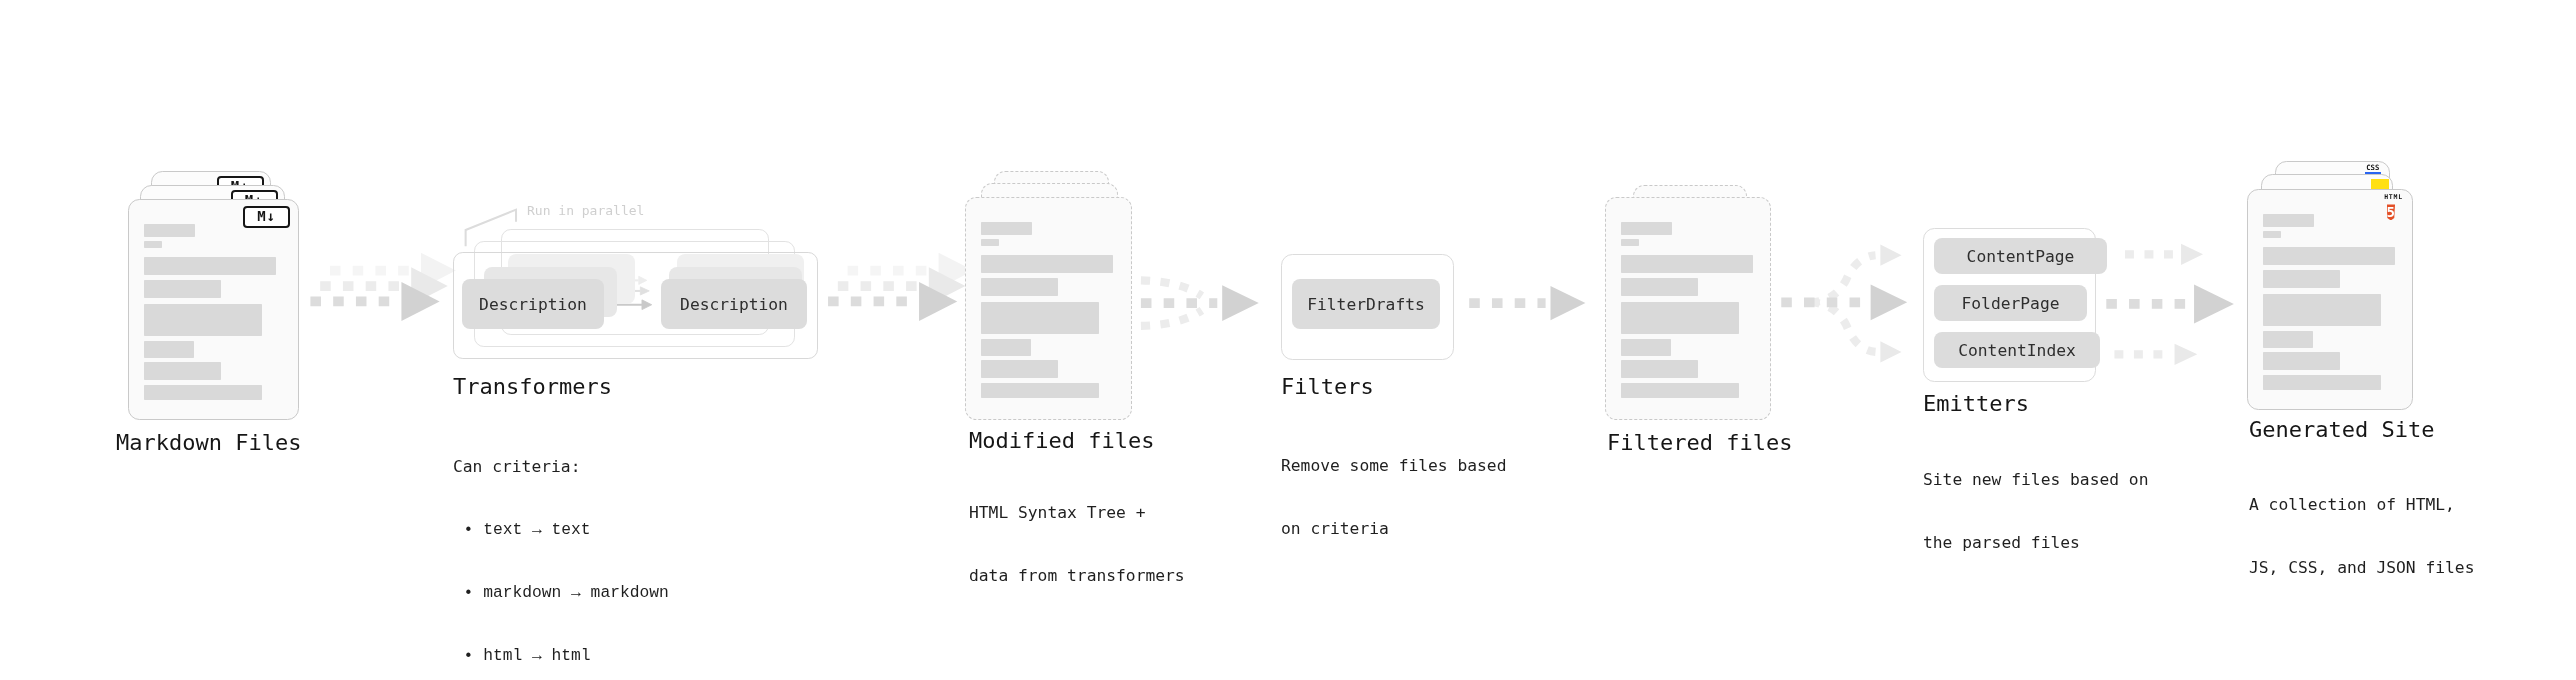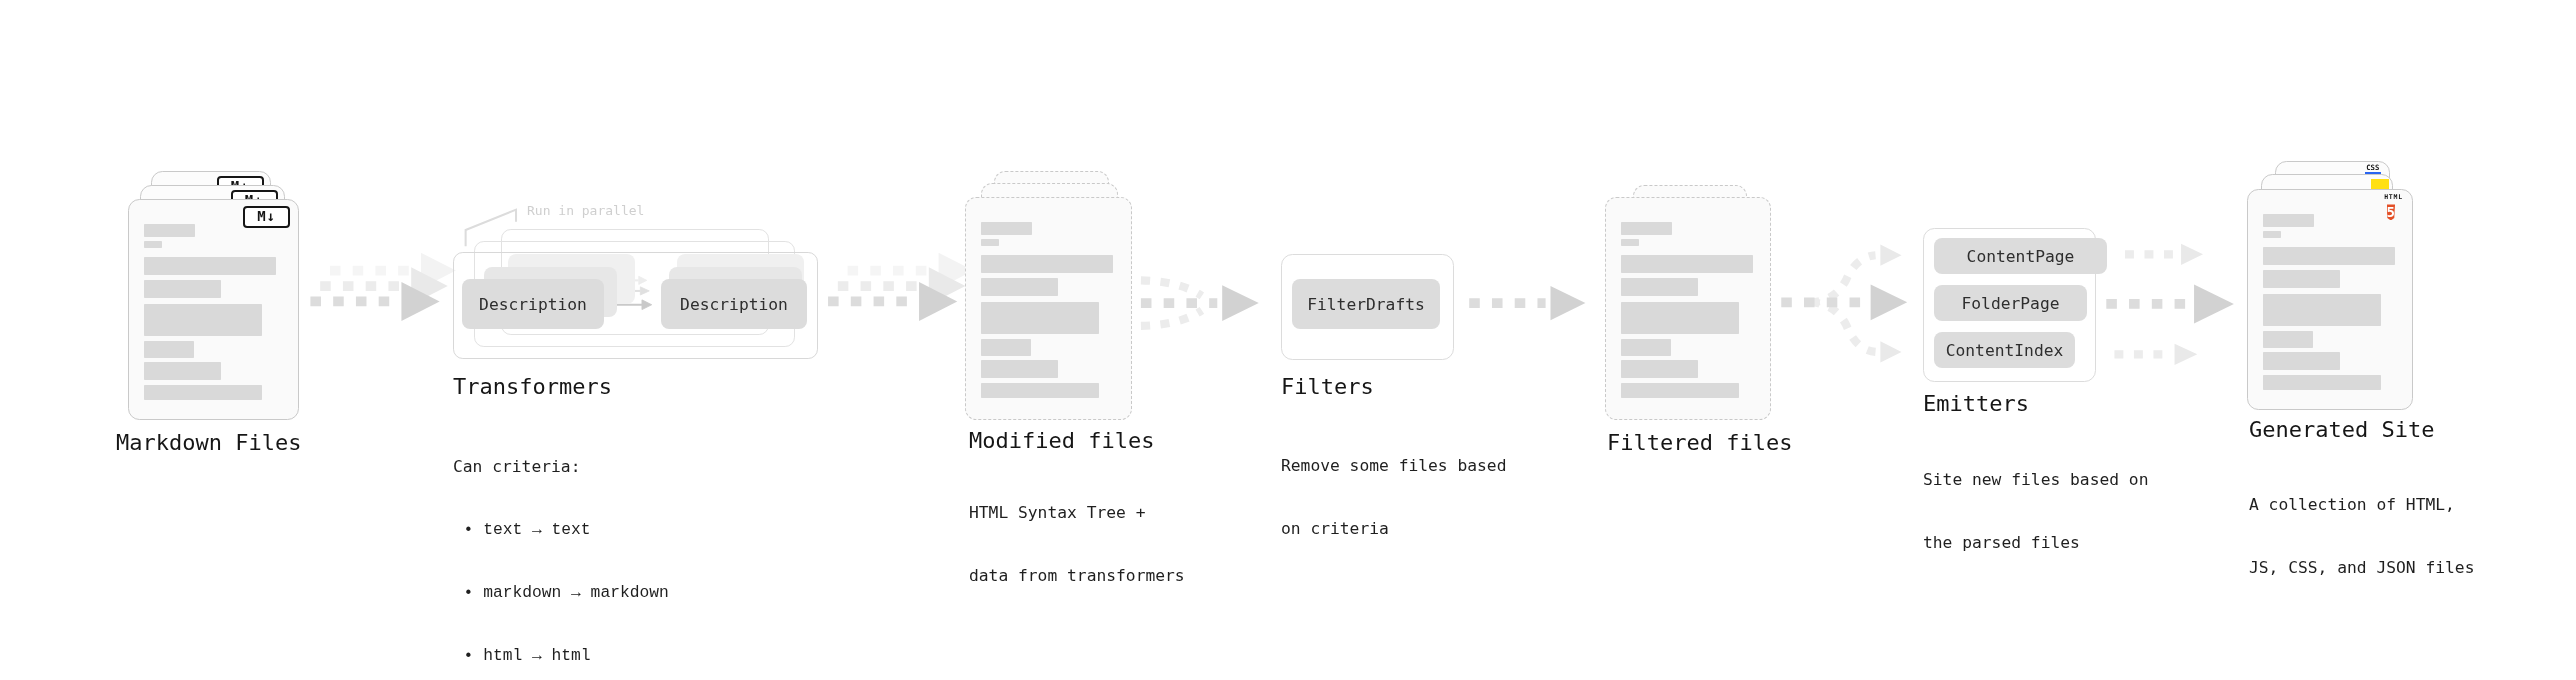--- a/index.html
+++ b/index.html
@@ -236,21 +236,21 @@
         <div class="bar b8"></div>
       </div>
     </div>
     <div class="stage-label" style="left:1607px;top:431px;">Filtered files</div>
   </div>
 
   <div class="stage">
     <div class="obox solid-bg" style="left:1923px;top:228px;width:173px;height:154px;"></div>
     <div class="gbox" style="left:1934px;top:238px;width:173px;height:36px;">ContentPage</div>
     <div class="gbox" style="left:1934px;top:285px;width:153px;height:36px;">FolderPage</div>
-    <div class="gbox" style="left:1934px;top:332px;width:141px;height:36px;">ContentIndex</div>
+    <div class="gbox" style="left:1934px;top:332px;width:166px;height:36px;">ContentIndex</div>
     <div class="stage-label" style="left:1923px;top:392px;">Emitters</div>
     <div class="stage-desc" style="left:1923px;top:427px;">
       <div>Site new files based on</div>
       <div>the parsed files</div>
     </div>
   </div>
 
   <div class="stage">
     <div class="doc behind" style="left:2275px;top:161px;width:115px;">
       <span class="css-chip">

